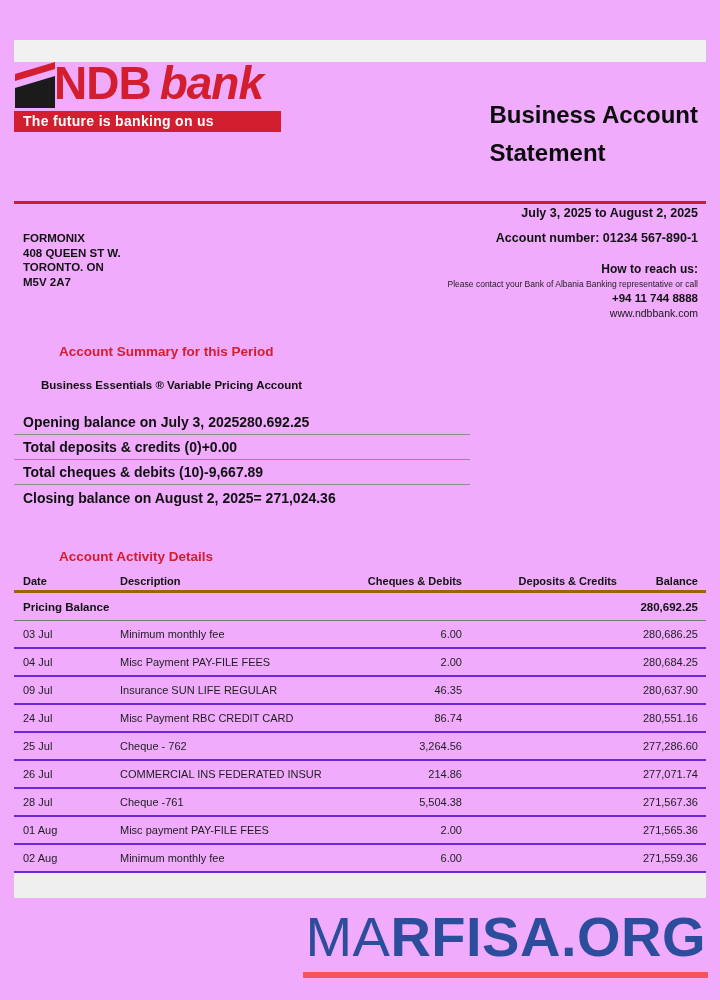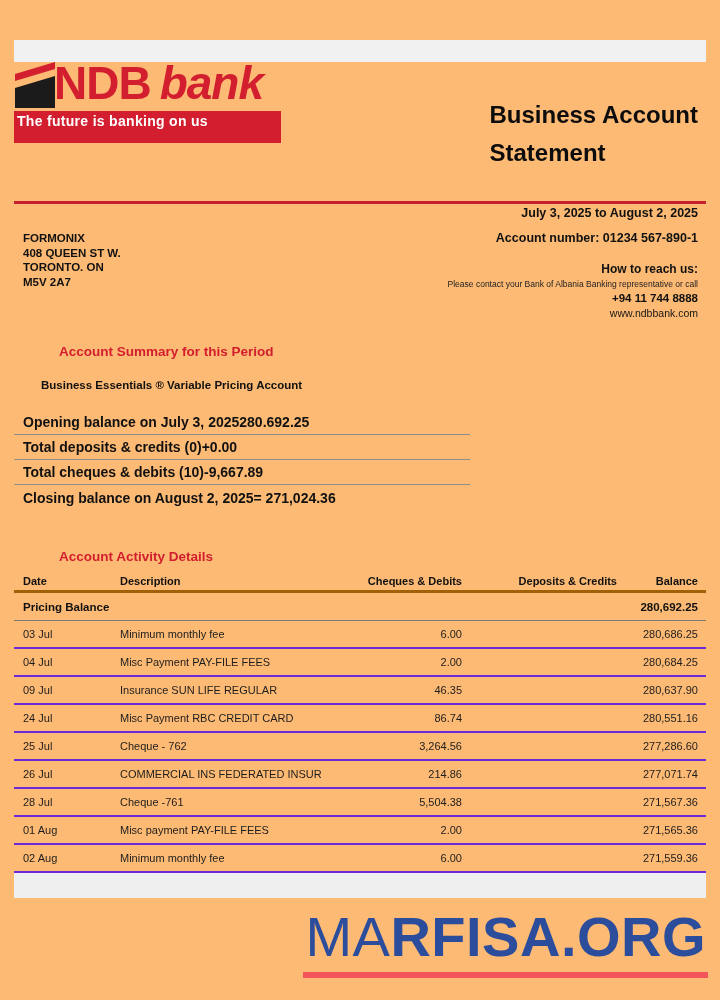--- a/index.html
+++ b/index.html
@@ -1,26 +1,26 @@
 <!DOCTYPE html>
 <html><head>
 <meta charset="utf-8">
 <style>
   html,body{margin:0;padding:0;background:#fff;}
-  .page{position:relative;width:720px;height:1000px;background:#fdba74;overflow:hidden;
+  .page{position:relative;width:720px;height:1000px;background:#f0abfc;overflow:hidden;
         font-family:"Liberation Sans","DejaVu Sans",sans-serif;color:#111;}
   .abs{position:absolute;}
 
   .topbar{left:14px;top:40px;width:692px;height:22px;background:#f1f1f1;}
 
   .logo-icon{left:15px;top:62px;}
   .logo-text{left:54px;top:56px;font-size:46px;font-weight:bold;color:#d21e2e;letter-spacing:-1px;white-space:nowrap;}
   .logo-text .bank{font-style:italic;margin-left:9px;}
-  .tagline{left:14px;top:111px;width:267px;height:32px;background:#d21e2e;color:#fff;
-           font-size:14px;font-weight:bold;line-height:21px;padding-left:3px;box-sizing:border-box;letter-spacing:.3px;}
+  .tagline{left:14px;top:111px;width:267px;height:21px;background:#d21e2e;color:#fff;
+           font-size:14px;font-weight:bold;line-height:21px;padding-left:9px;box-sizing:border-box;letter-spacing:.3px;}
 
   .doc-title{right:22px;top:96px;text-align:left;font-size:24px;font-weight:bold;line-height:38px;color:#0c0c0c;}
 
   .red-rule{left:14px;top:201px;width:692px;height:3px;background:#c61f2d;}
   .period{right:22px;top:206px;font-size:12.5px;font-weight:bold;}
 
   .address{left:23px;top:231px;font-size:11.5px;font-weight:bold;line-height:14.5px;}
   .right-info{right:22px;top:231px;text-align:right;}
   .acct-num{font-size:12.5px;font-weight:bold;margin-bottom:17px;}
   .reach-title{font-size:12px;font-weight:bold;margin-bottom:3px;}

